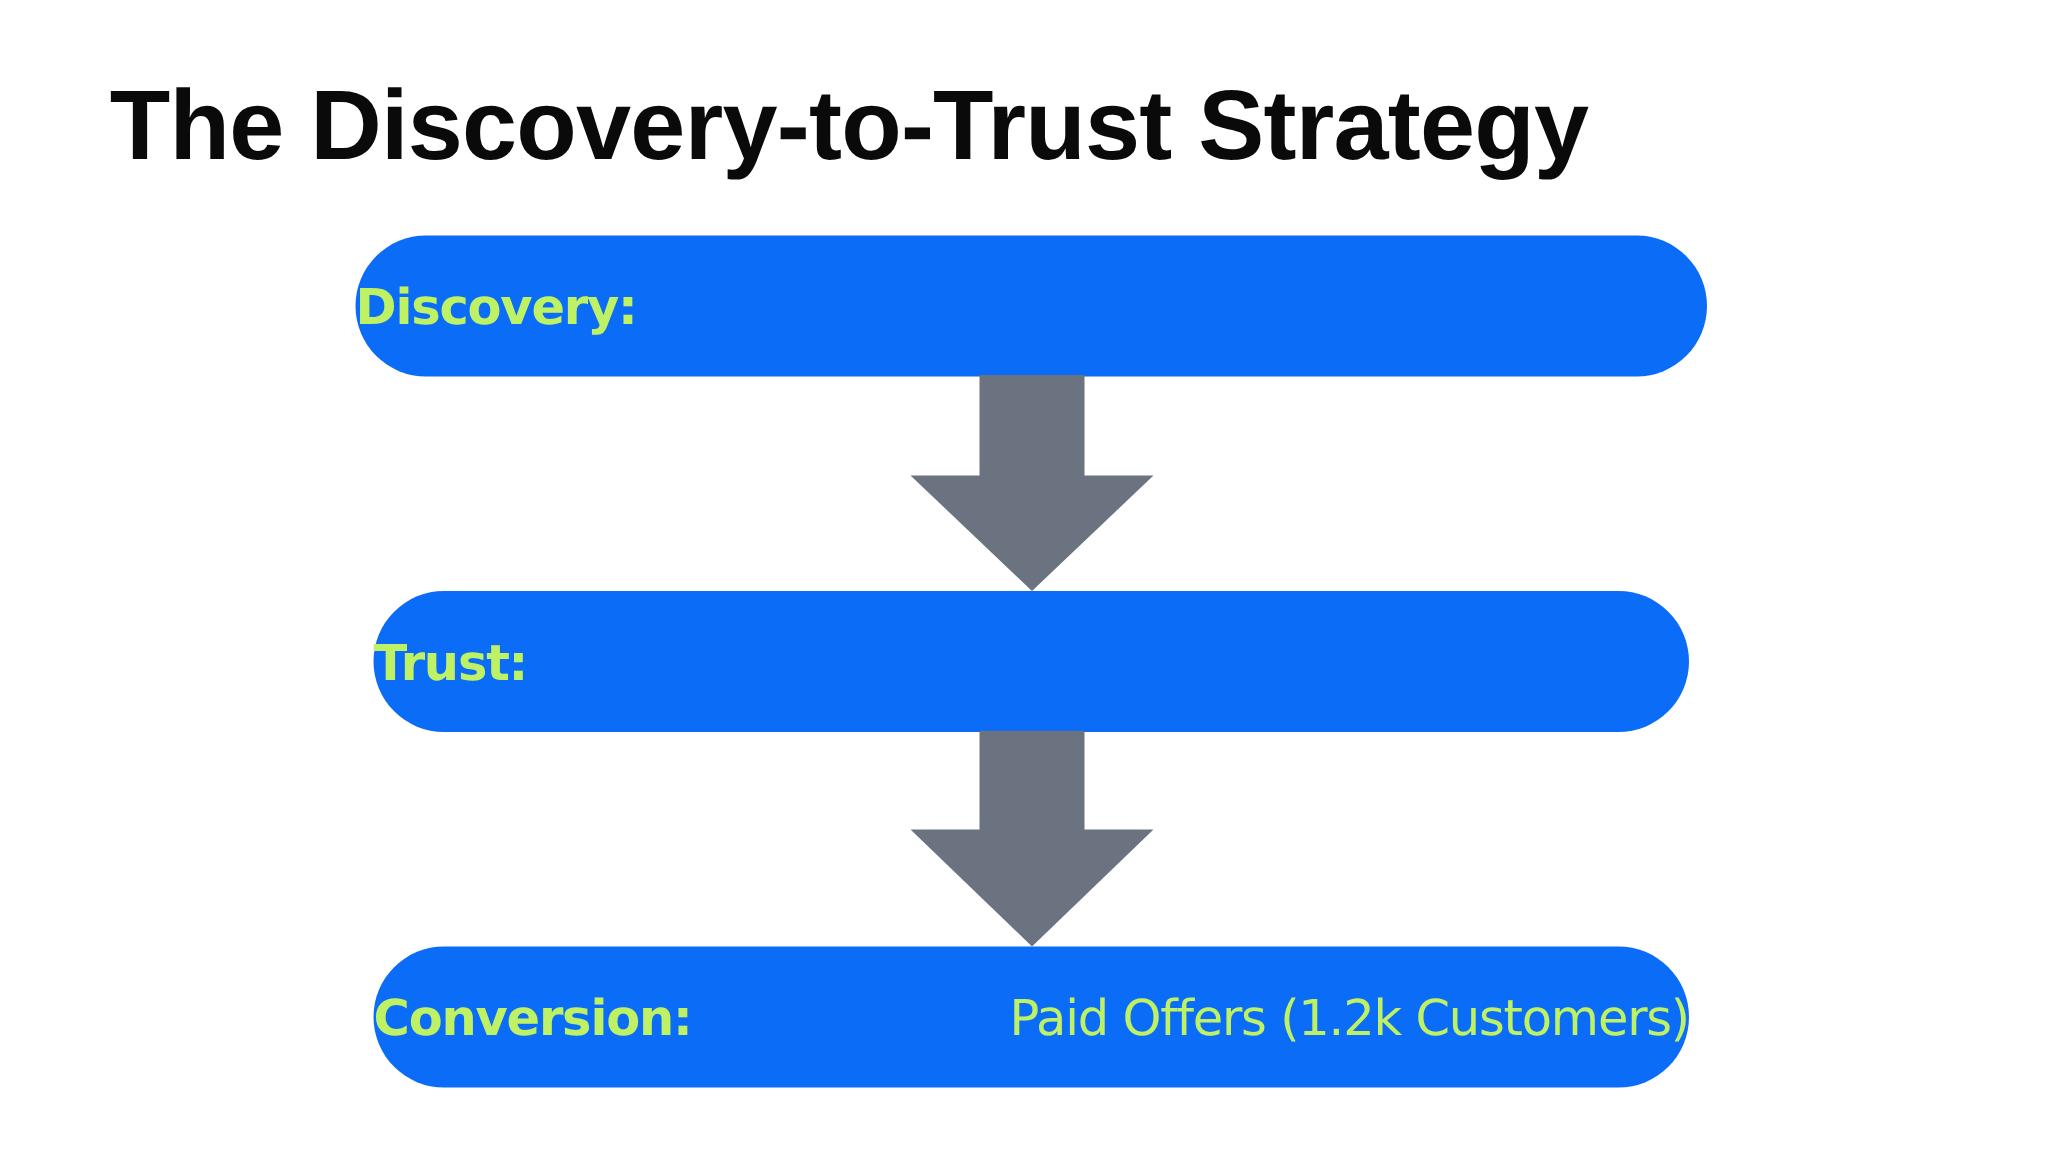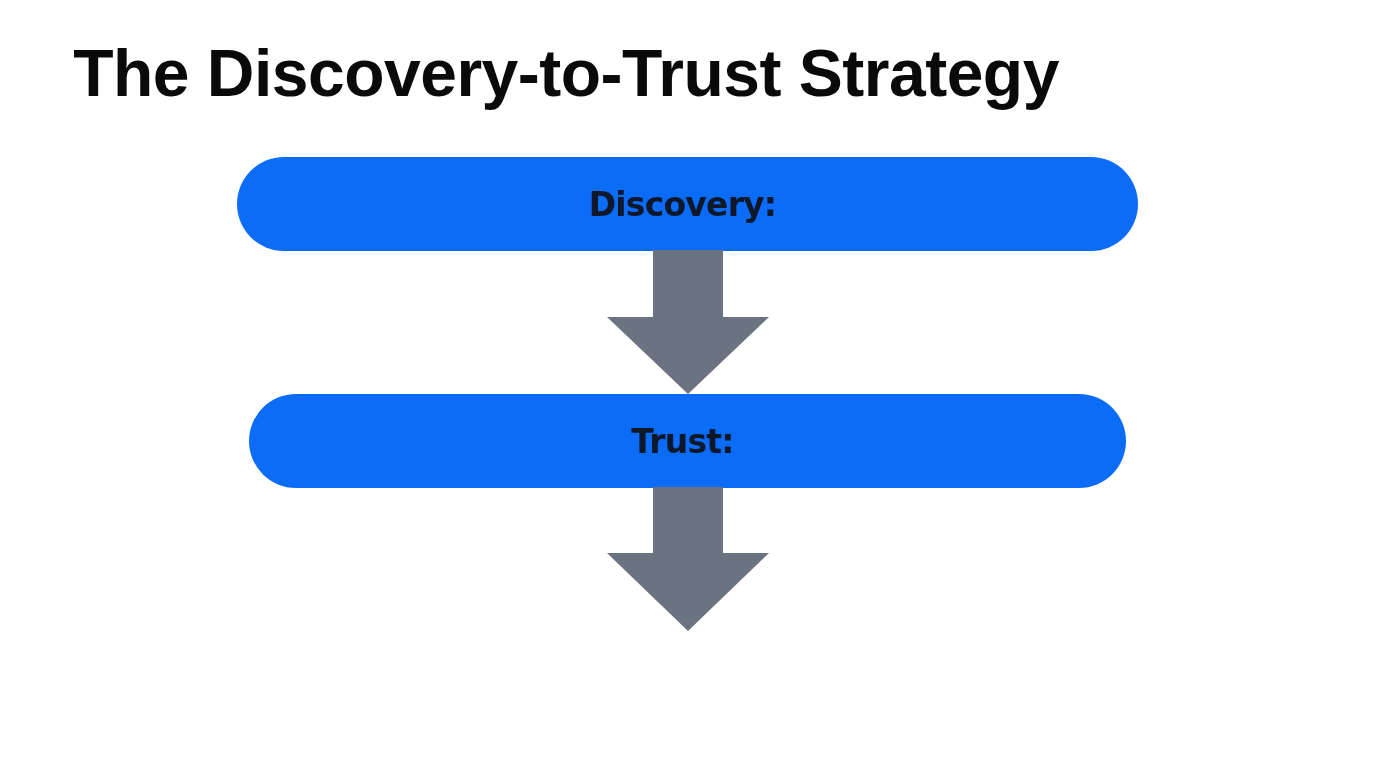--- a/index.html
+++ b/index.html
@@ -12,53 +12,53 @@
     }
     .canvas {
       position: relative;
       width: 1376px;
       height: 768px;
       background: #ffffff;
     }
     .title {
       position: absolute;
       left: 0;
-      top: 28px;
+      top: 38px;
       width: 1132px;
       text-align: center;
       font-family: "Liberation Sans", sans-serif;
       font-weight: 700;
       font-size: 66px;
       line-height: 90px;
       color: #0a0a0a;
       letter-spacing: -0.5px;
     }
     .stage {
       position: absolute;
       height: 94px;
       border-radius: 47px;
       background: #0b6cf7;
       display: flex;
       align-items: center;
-      justify-content: center;
+      justify-content: space-between;
       font-family: "DejaVu Sans", sans-serif;
       font-size: 33px;
-      color: #0f172a;
+      color: #bef264;
       letter-spacing: -0.8px;
       white-space: nowrap;
     }
     .stage .label {
       font-weight: 700;
       margin-right: 10px;
     }
     .stage .desc {
       font-weight: 400;
     }
     .stage-1 { left: 237px; top: 157px; width: 901px; }
-    .stage-2 { left: 249px; top: 394px; width: 877px; flex-direction: column; }
+    .stage-2 { left: 249px; top: 394px; width: 877px; }
     .stage-3 { left: 249px; top: 631px; width: 877px; }
     .arrow {
       position: absolute;
       width: 164px;
       height: 144px;
     }
     .arrow-1 { left: 606px; top: 250px; }
     .arrow-2 { left: 606px; top: 487px; }
   </style>
 </head>
@@ -77,14 +77,18 @@
   </svg>
 
   <div class="stage stage-2">
     <span class="label">Trust:</span>
   </div>
 
   <svg class="arrow arrow-2" viewBox="0 0 164 144" xmlns="http://www.w3.org/2000/svg">
     <polygon points="47,0 117,0 117,66 163,66 82,144 1,66 47,66" fill="#6b7280"></polygon>
   </svg>
 
+  <div class="stage stage-3">
+    <span class="label">Conversion:</span>
+    <span class="desc">Paid Offers (1.2k Customers)</span>
+  </div>
 
 </div>
 
 </body></html>

